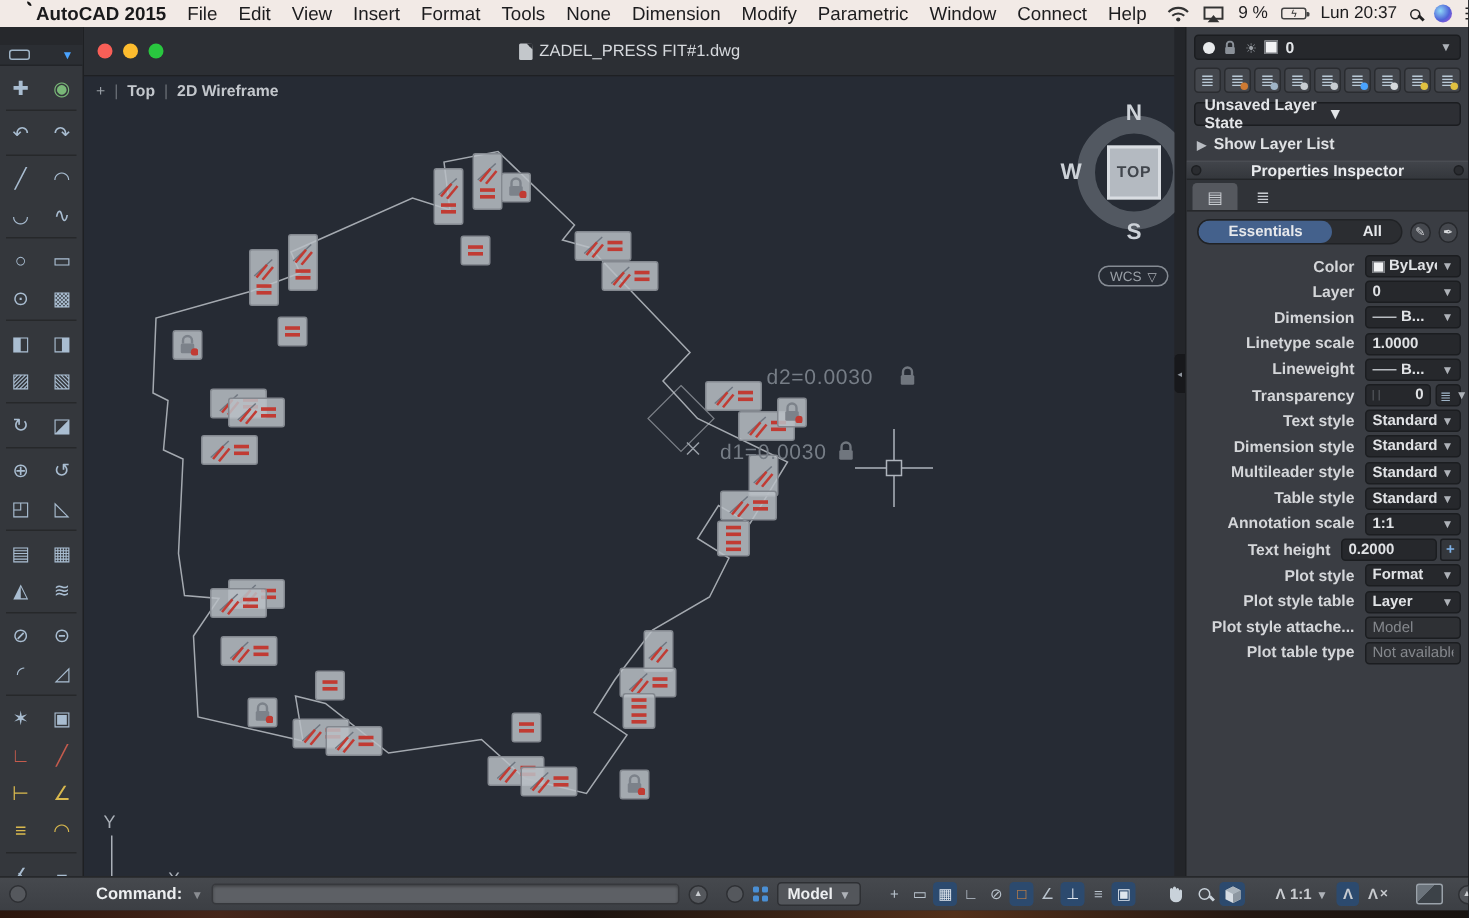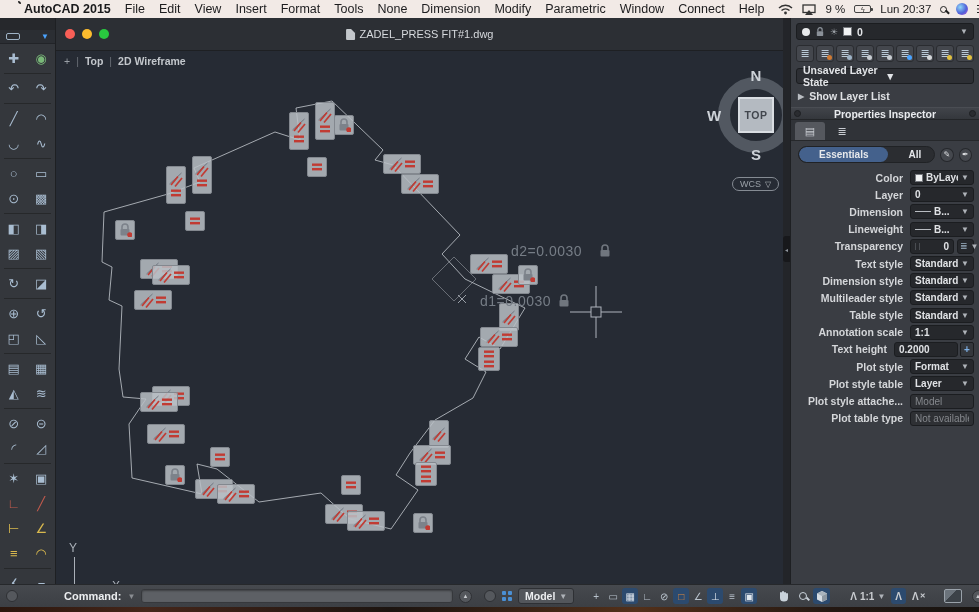--- a/index.html
+++ b/index.html
@@ -771,20 +771,26 @@
           </div>
           <div class="prow">
             <div class="plabel">Dimension</div>
             <div class="pfield">
               <span class="lt-line"></span>
               <span class="val">B...</span>
               <span class="caret">▼</span>
             </div>
           </div>
           <div class="prow">
+            <div class="plabel">Linetype scale</div>
+            <div class="pfield">
+              <span class="val">1.0000</span>
+            </div>
+          </div>
+          <div class="prow">
             <div class="plabel">Lineweight</div>
             <div class="pfield">
               <span class="lt-line"></span>
               <span class="val">B...</span>
               <span class="caret">▼</span>
             </div>
           </div>
           <div class="prow">
             <div class="plabel">Transparency</div>
             <div class="pfield tfield">

